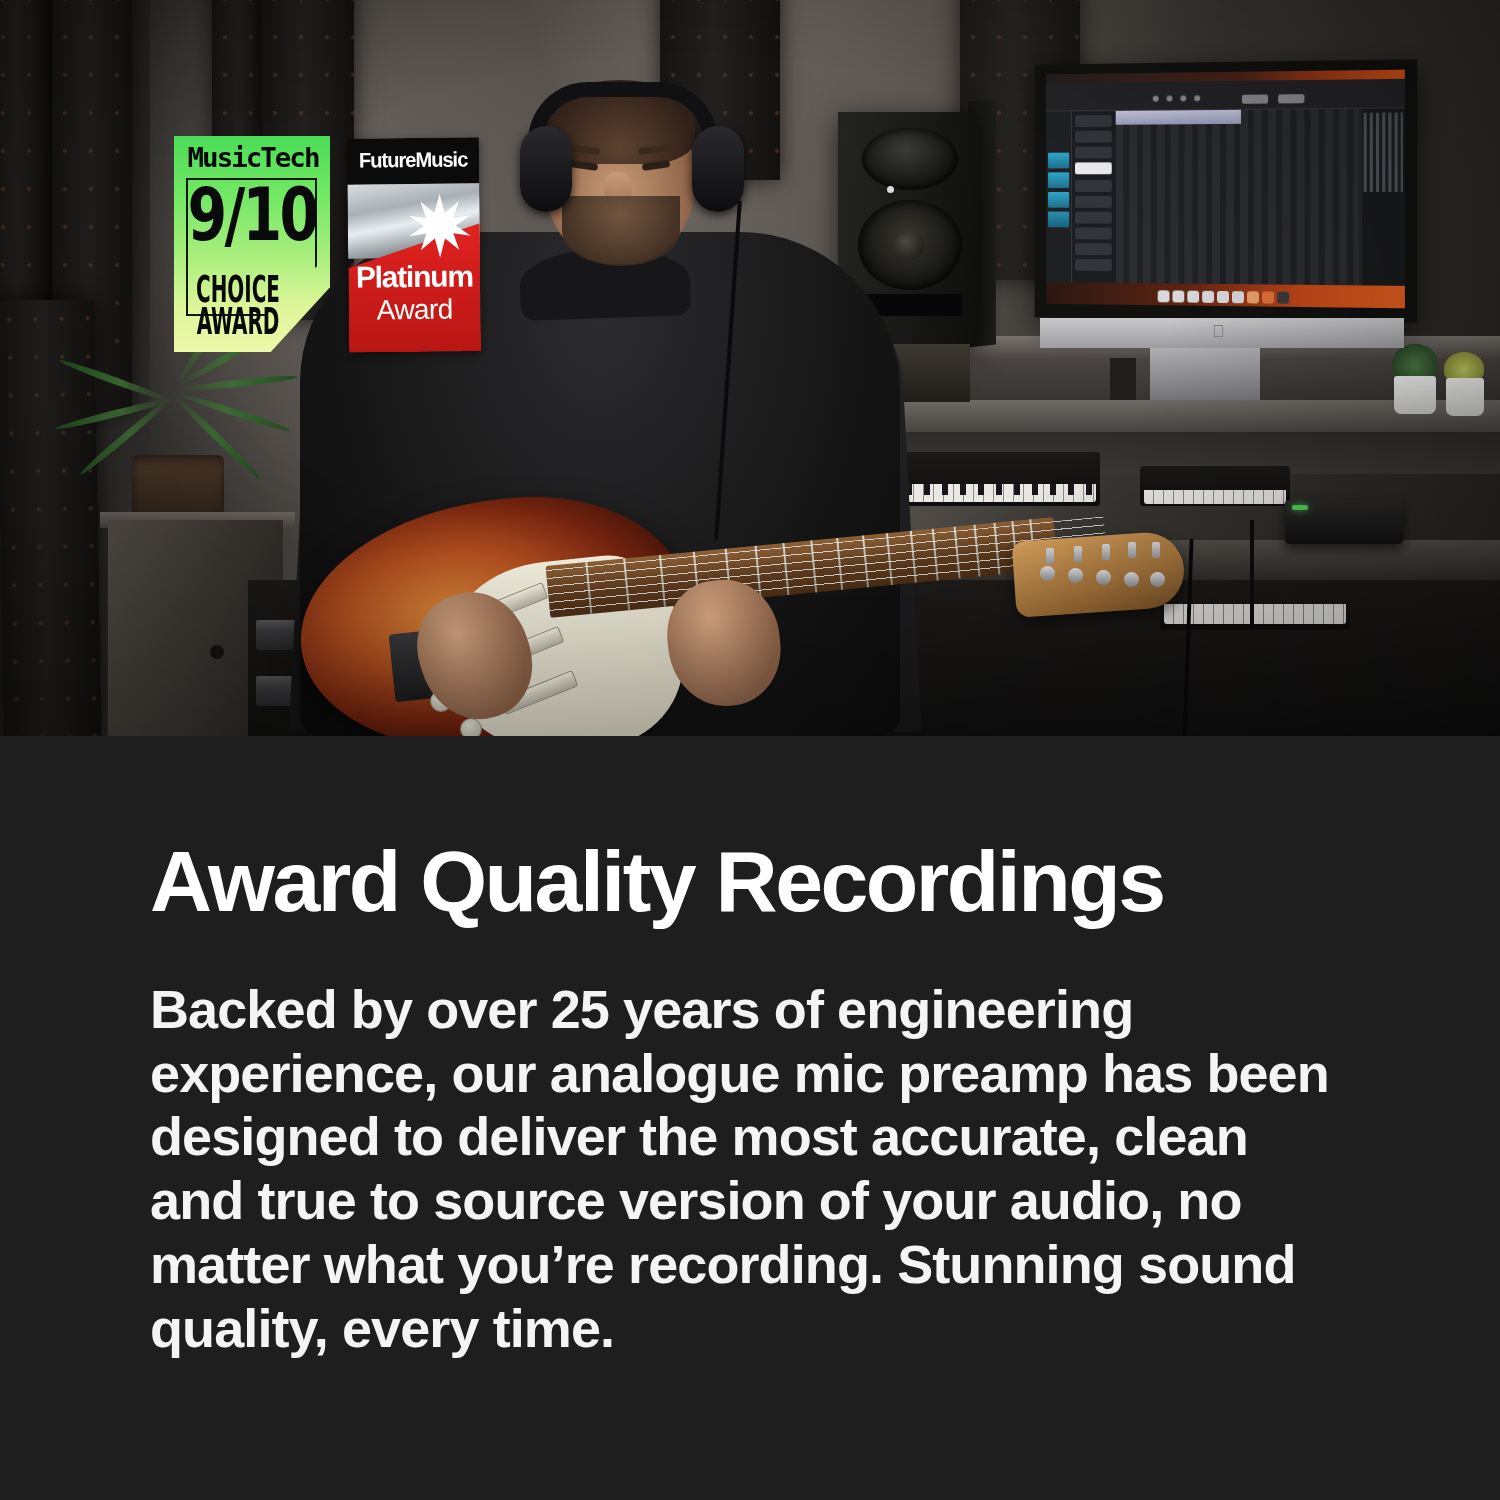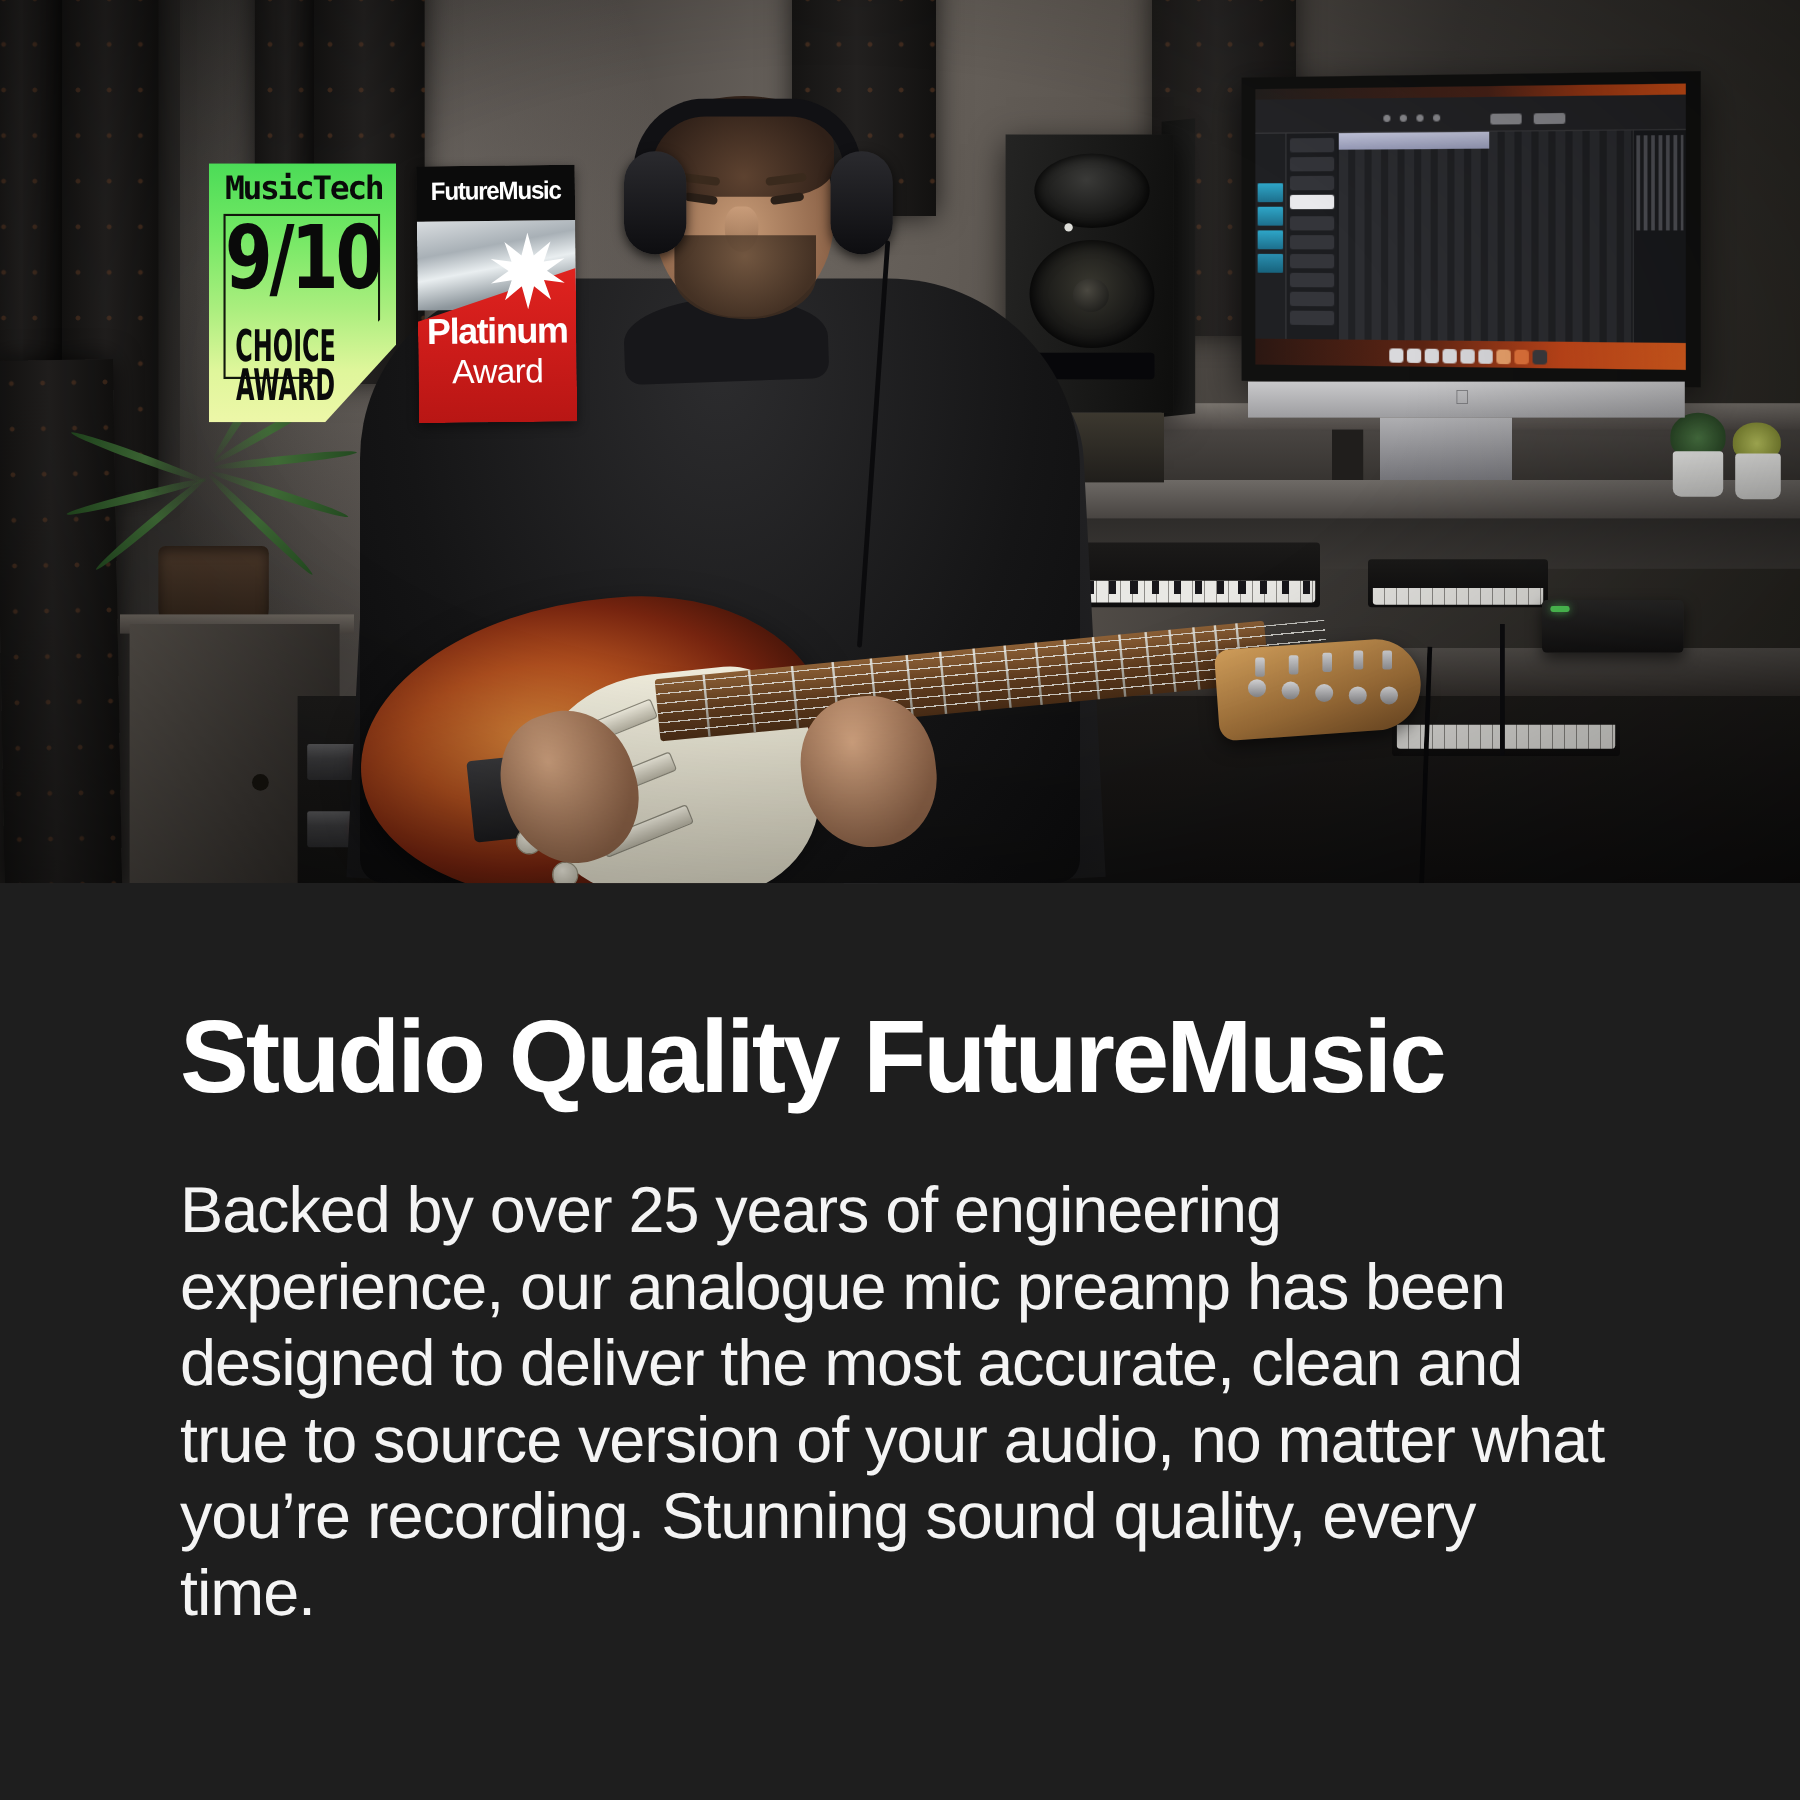--- a/index.html
+++ b/index.html
@@ -574,21 +574,21 @@
     font-size: 86px;
     line-height: 1;
     letter-spacing: -2.5px;
   }
   .body-copy {
     position: absolute;
     left: 150px; top: 242px;
     width: 1200px;
     color: #f4f4f4;
     font-family: "Liberation Sans", sans-serif;
-    font-weight: 400;
+    font-weight: 700;
     font-size: 54px;
     line-height: 1.18;
     letter-spacing: -.9px;
   }
 </style>
 </head>
 <body>
 
 <div class="page">
 
@@ -816,17 +816,17 @@
       <div class="fm-silver"></div>
       <div class="fm-red"></div>
       <div class="fm-star"></div>
       <div class="fm-head-txt">FutureMusic</div>
       <div class="fm-platinum">Platinum</div>
       <div class="fm-award">Award</div>
     </div>
   </div>
 
   <div class="content">
-    <div class="headline">Studio Quality FutureMusic</div>
+    <div class="headline">Award Quality Recordings</div>
     <div class="body-copy">Backed by over 25 years of engineering experience, our analogue mic preamp has been designed to deliver the most accurate, clean and true to source version of your audio, no matter what you’re recording. Stunning sound quality, every time.</div>
   </div>
 
 </div>
 
 </body></html>

